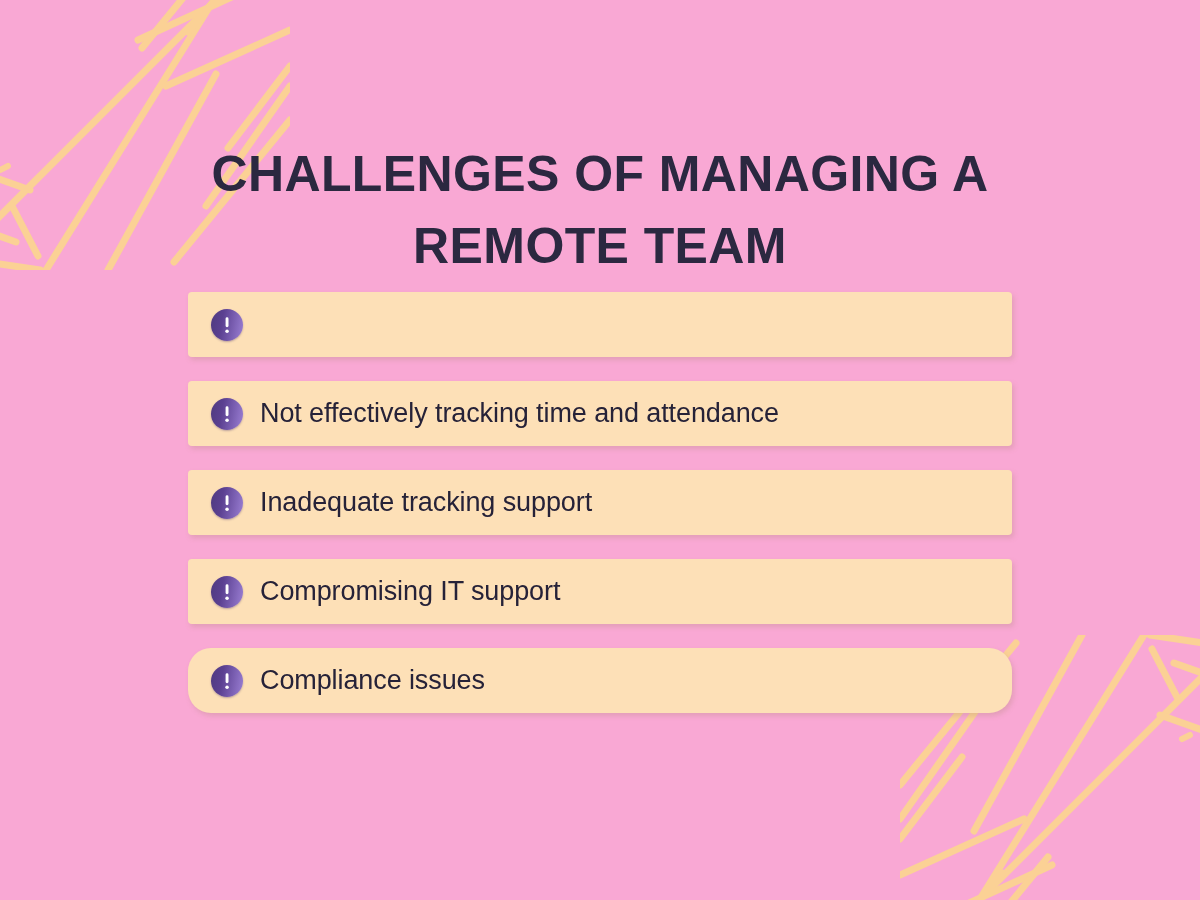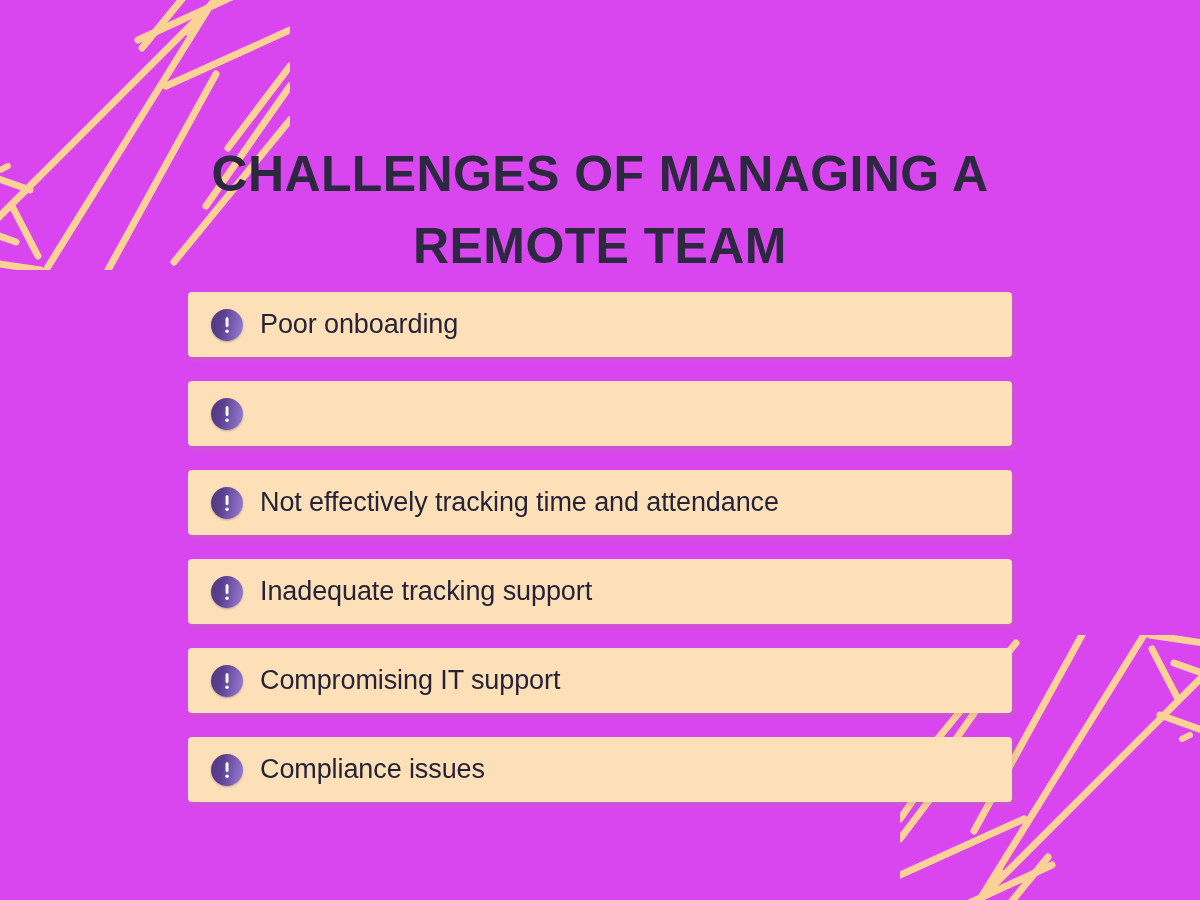--- a/index.html
+++ b/index.html
@@ -11,21 +11,21 @@
     height: 900px;
     overflow: hidden;
     background: #fdeed9;
     font-family: "Liberation Sans", sans-serif;
   }
 
   .poster {
     position: relative;
     width: 1200px;
     height: 900px;
-    background: #d946ef;
+    background: #f9a8d4;
     overflow: hidden;
   }
 
   
   .decor {
     position: absolute;
     pointer-events: none;
   }
   .decor-tl {
     top: -30px;
@@ -68,21 +68,21 @@
     display: flex;
     align-items: center;
     height: 65px;
     margin-bottom: 24px;
     background: #fde0b7;
     border-radius: 4px;
     box-shadow: 2px 3px 5px rgba(176, 136, 120, 0.30);
     padding-left: 23px;
     box-sizing: border-box;
   }
-  .card:last-child { margin-bottom: 0; }
+  .card:last-child { margin-bottom: 0; border-radius: 23px; }
 
   .alert-icon {
     flex: 0 0 auto;
     width: 32px;
     height: 32px;
     border-radius: 50%;
     background: linear-gradient(100deg, #4f3a80 0%, #5b4091 35%, #9b7fd4 100%);
     display: flex;
     align-items: center;
     justify-content: center;
@@ -148,29 +148,20 @@
     </g>
   </svg>
 
   <h1 class="title">
     <span class="title-line">CHALLENGES OF MANAGING A</span>
     <span class="title-line">REMOTE TEAM</span>
   </h1>
 
   <div class="list">
 
-    <div class="card">
-      <span class="alert-icon">
-        <svg width="32" height="32" viewBox="0 0 32 32">
-          <rect x="14.6" y="8.2" width="2.9" height="10" rx="1.45" fill="#ffffff"></rect>
-          <circle cx="16.05" cy="22.2" r="1.75" fill="#ffffff"></circle>
-        </svg>
-      </span>
-      <span class="card-label">Poor onboarding</span>
-    </div>
 
     <div class="card">
       <span class="alert-icon">
         <svg width="32" height="32" viewBox="0 0 32 32">
           <rect x="14.6" y="8.2" width="2.9" height="10" rx="1.45" fill="#ffffff"></rect>
           <circle cx="16.05" cy="22.2" r="1.75" fill="#ffffff"></circle>
         </svg>
       </span>
     </div>
 

